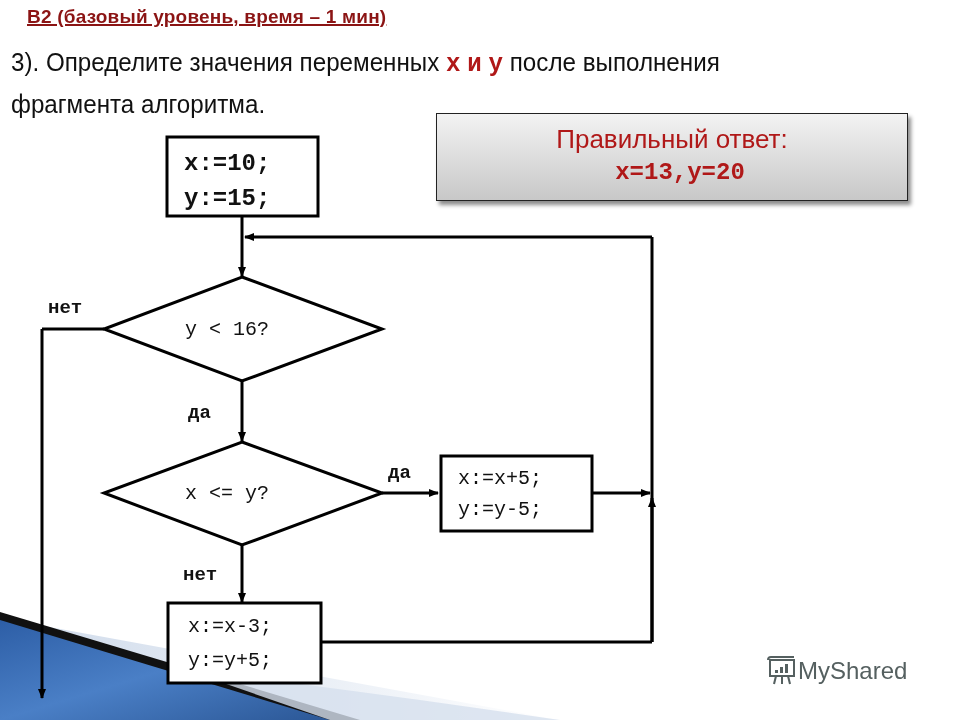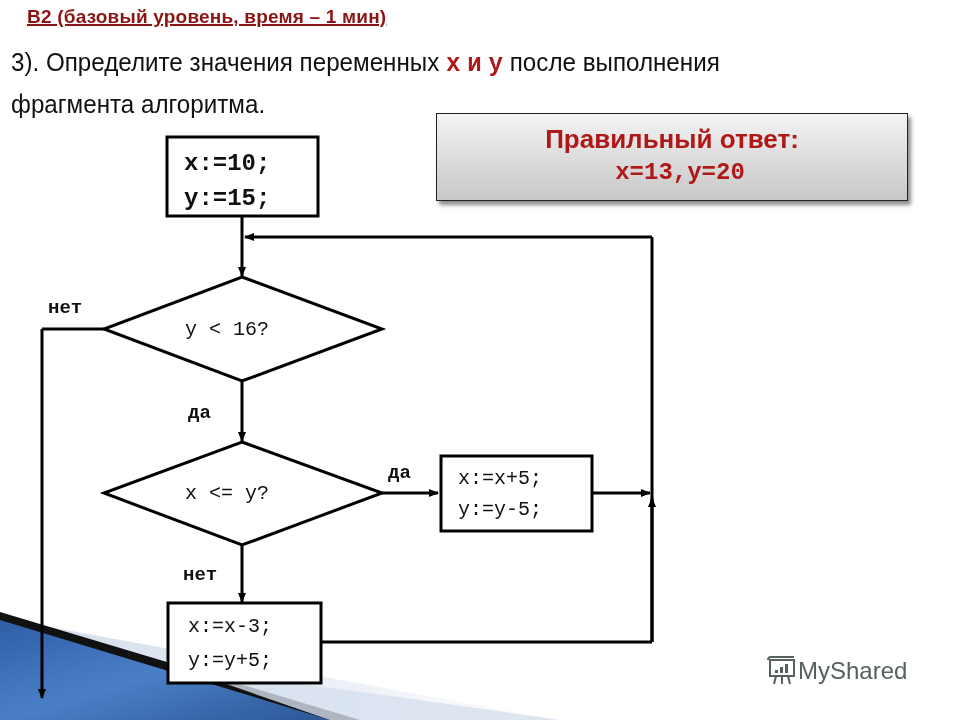--- a/index.html
+++ b/index.html
@@ -1,21 +1,21 @@
 <!DOCTYPE html>
 <html><head>
 <meta charset="utf-8">
 <style>
   html, body { margin:0; padding:0; }
   body { width:960px; height:720px; position:relative; overflow:hidden; background:#ffffff; font-family:"Liberation Sans", sans-serif; }
   .title { position:absolute; left:11px; top:6px; font-size:19px; font-weight:bold; color:#8b1414; text-decoration:underline; text-decoration-thickness:2px; letter-spacing:0.2px;margin-left:16px; }
   .question { position:absolute; left:11px; top:42px; width:800px; font-size:26px; line-height:40px; color:#111; transform:scaleX(0.93); transform-origin:left top; }
   .question .var { font-family:"Liberation Mono", monospace; font-weight:bold; color:#b01818; }
   .answer { position:absolute; left:436px; top:113px; width:470px; height:86px; border:1px solid #222; background:linear-gradient(#f3f3f3, #c8c8c8); box-shadow:3px 4px 4px rgba(0,0,0,0.45); text-align:center; }
-  .answer .a-label { font-size:26px; font-weight:bold; color:#b01818; margin-top:10px; }
+  .answer .a-label { font-size:26px; font-weight:normal; color:#b01818; margin-top:10px; }
   .answer .a-value { font-family:"Liberation Mono", monospace; font-size:24px; font-weight:bold; color:#b01818; margin-top:4px;margin-left:16px; }
   svg.flow { position:absolute; left:0; top:0; }
   .code { font-family:"Liberation Mono", monospace; }
   .footer-band { position:absolute; left:0; top:0; width:960px; height:720px; pointer-events:none; }
   .logo { position:absolute; left:766px; top:656px; display:flex; align-items:center; color:#556060; font-size:24px; }
   .page-num { position:absolute; left:920px; top:691px; font-size:15px; color:#333;margin-left:48px; }
 </style>
 </head>
 <body>
 

